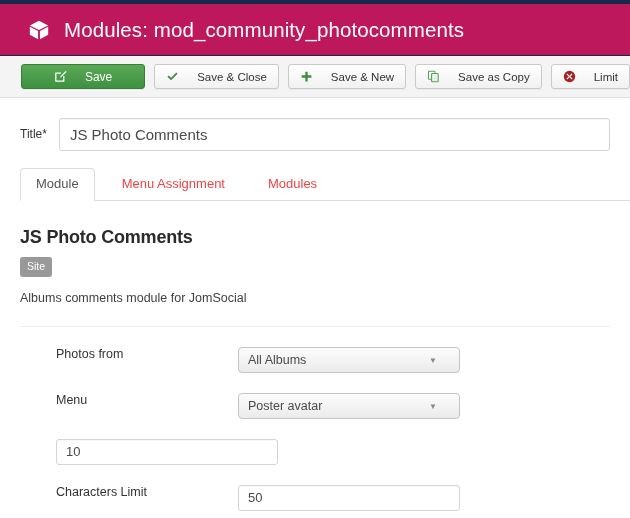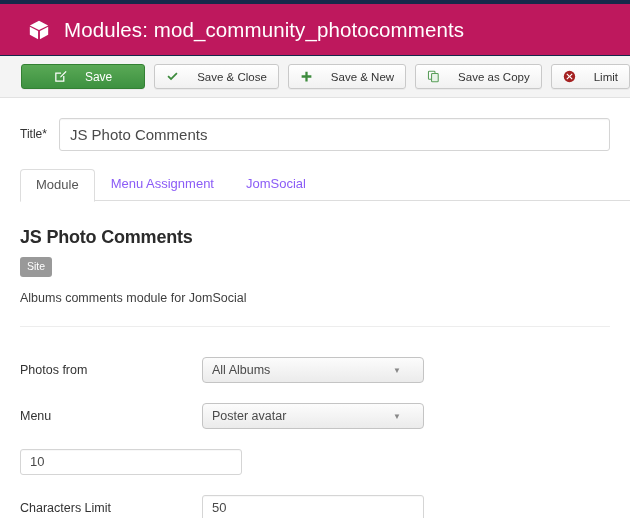--- a/index.html
+++ b/index.html
@@ -119,28 +119,29 @@
 
   
   .tabs-wrap {
     margin-top: 14px;
     padding: 0 0 0 20px;
     position: relative;
     height: 33px;
   }
   .tabs {
     display: flex;
-    align-items: center;
+    align-items: flex-start;
     height: 33px;
     position: relative;
     z-index: 2;
+    gap: 11px;
   }
   .tab {
     font-size: 13px;
-    color: #8b5cf6;
+    color: #ef4444;
     padding: 7px 15px 8px 15px;
     cursor: pointer;
     border: 1px solid transparent;
     border-radius: 4px 4px 0 0;
     line-height: 16px;
     white-space: nowrap;
   }
   .tab.active {
     color: #555555;
     background: #ffffff;
@@ -184,22 +185,23 @@
   }
   .divider {
     margin-top: 21px;
     border-top: 1px solid #ededed;
   }
 
   
   .form { padding-top: 20px; }
   .form-row {
     display: flex;
-    align-items: center;
+    align-items: flex-start;
     height: 46px;
+    margin-left: 36px;
   }
   .form-label {
     width: 182px;
     flex: 0 0 182px;
     font-size: 12.5px;
     color: #333333;
   }
   .select-ctl {
     position: relative;
     width: 208px;
@@ -318,21 +320,21 @@
 
   <div class="tabs-wrap">
     <div class="tabs">
       <div class="tab active">
         <span>Module</span>
       </div>
       <div class="tab">
         <span>Menu Assignment</span>
       </div>
       <div class="tab">
-        <span>JomSocial</span>
+        <span>Modules</span>
       </div>
     </div>
     <div class="tabs-line"></div>
   </div>
 
   <div class="content">
     <div class="mod-heading">JS Photo Comments</div>
     <div><span class="badge">Site</span></div>
     <div class="mod-desc">Albums comments module for JomSocial</div>
     <div class="divider"></div>

